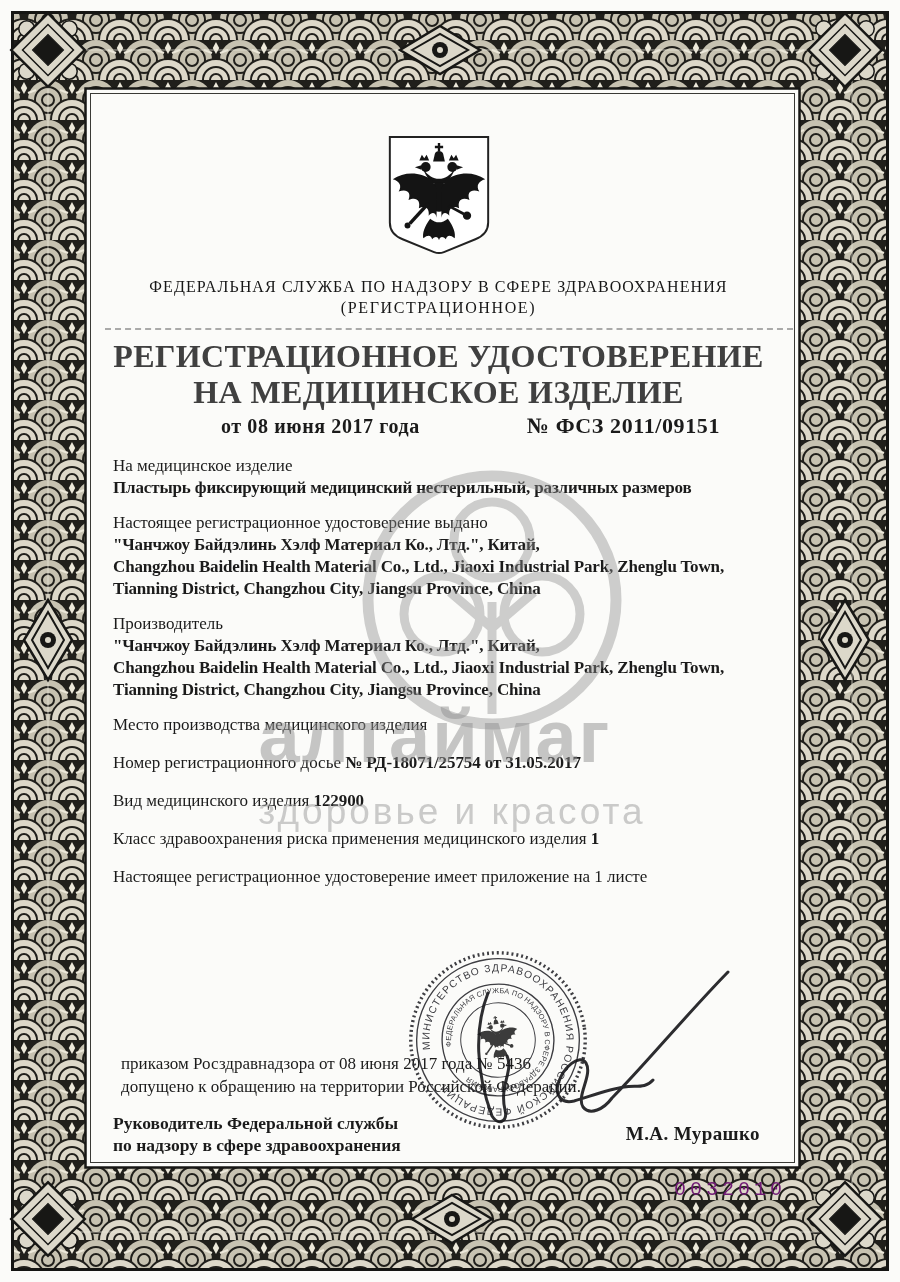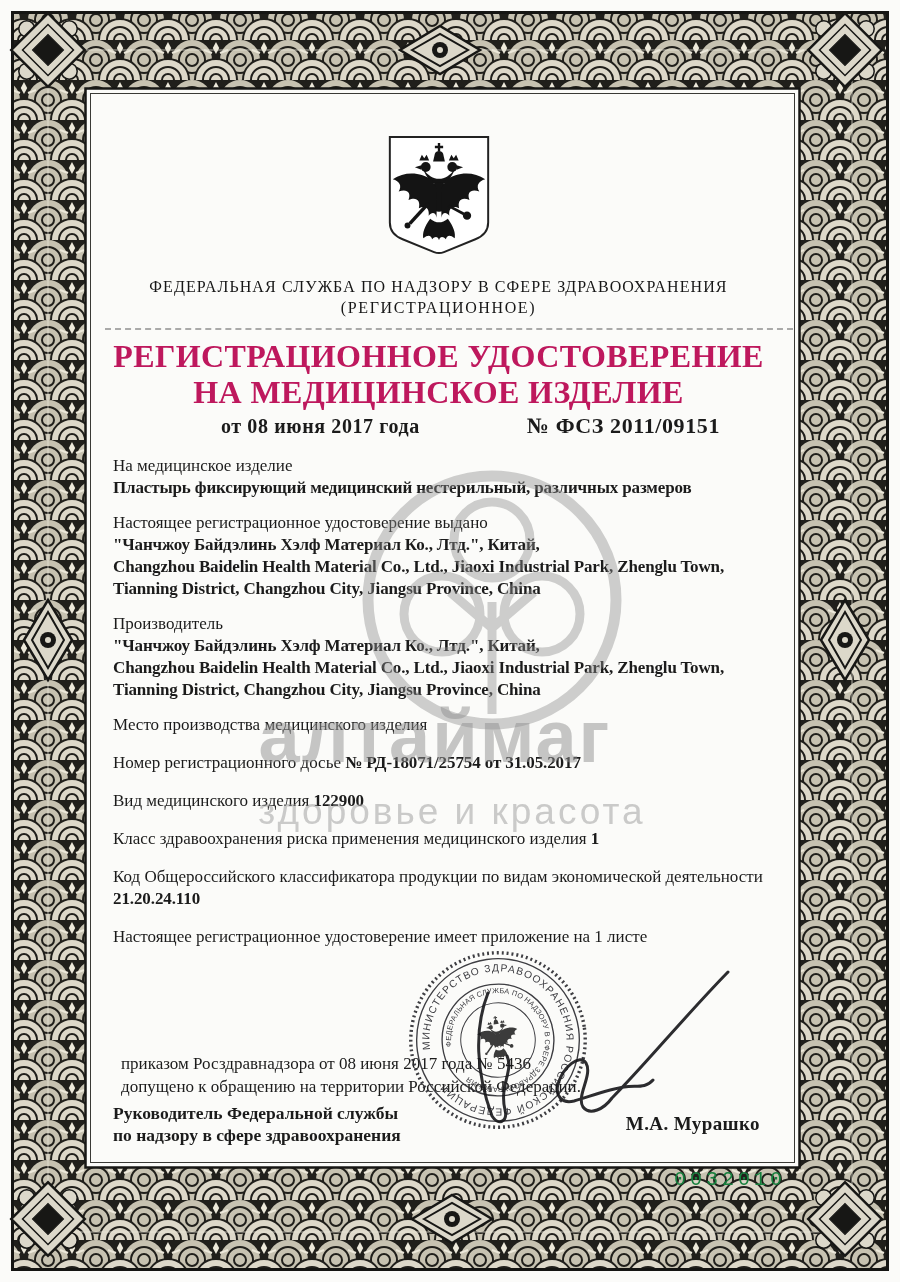--- a/index.html
+++ b/index.html
@@ -13,36 +13,36 @@
   .frame-svg{position:absolute;left:0;top:0;z-index:1;}
   .content{
     position:absolute;left:85px;top:88px;width:715px;height:1080px;
     z-index:3;
   }
   .inner{padding:0 36px 0 28px;position:relative;}
   .emblem{display:block;margin:44px auto 0 auto;width:118px;height:130px;}
   .org{ text-align:center;margin-top:14px;font-size:16px;letter-spacing:1.1px;line-height:21px;color:#161616;}
   .org .l2{letter-spacing:1.6px;}
   .sep{margin:10px 0 0 -8px;width:688px;border-top:2px dashed #8f8f8f;opacity:.75;}
-  .doc-title{text-align:center;margin-top:8px;font-weight:bold;font-size:32px;line-height:36px;letter-spacing:.4px;color:#be185d;}
+  .doc-title{text-align:center;margin-top:8px;font-weight:bold;font-size:32px;line-height:36px;letter-spacing:.4px;color:#404040;}
   .date-row{display:flex;align-items:center;margin-top:3px;font-weight:bold;}
   .date-row .date{margin-left:108px;font-size:20px;letter-spacing:.6px;}
   .date-row .number{margin-left:auto;margin-right:44px;font-size:22px;letter-spacing:.6px;}
   .sec{margin:13px 0 0 0;font-size:17px;line-height:22px;}
   .sec .lbl{font-weight:normal;}
   .sec .line{display:block;font-weight:bold;letter-spacing:-0.15px;white-space:nowrap;}
   .sec b{letter-spacing:-0.1px;}
   .gap{margin-top:16px;}
   .bottom{position:absolute;left:28px;right:36px;top:920px;}
   .order-text{margin:0;padding-left:8px;font-size:17px;line-height:23px;}
-  .sig-row{display:flex;align-items:center;margin-top:4px;}
+  .sig-row{display:flex;align-items:center;margin-top:14px;}
   .sig-pos{font-weight:bold;font-size:17.5px;line-height:22px;}
   .sig-name{margin-left:auto;margin-right:4px;font-weight:bold;font-size:19px;letter-spacing:.4px;}
   .serial{margin-top:22px;margin-right:-22px;text-align:right;
-    font-family:"Liberation Mono", monospace;font-size:20px;letter-spacing:4px;color:#15803d;}
+    font-family:"Liberation Mono", monospace;font-size:20px;letter-spacing:4px;color:#701a75;}
   .watermark-svg{position:absolute;left:200px;top:452px;z-index:5;pointer-events:none;}
   .stamp-svg{position:absolute;left:400px;top:942px;width:196px;height:196px;z-index:6;transform:rotate(-8deg);opacity:.92;}
   .signature-svg{position:absolute;left:430px;top:958px;width:310px;height:175px;z-index:7;}
   .hidden-defs{position:absolute;width:0;height:0;}
 </style>
 </head>
 <body>
 
 <svg class="hidden-defs" aria-hidden="true">
   <defs>
@@ -223,24 +223,20 @@
     <p class="sec gap">
       <span class="lbl">Вид медицинского изделия</span>
       <b>122900</b>
     </p>
 
     <p class="sec gap">
       <span class="lbl">Класс здравоохранения риска применения медицинского изделия</span>
       <b>1</b>
     </p>
 
-    <p class="sec gap">
-      <span class="lbl">Код Общероссийского классификатора продукции по видам экономической деятельности</span>
-      <b>21.20.24.110</b>
-    </p>
 
     <p class="sec gap">Настоящее регистрационное удостоверение имеет приложение на 1 листе</p>
 
     <div class="bottom">
       <p class="order-text">
         <span>приказом Росздравнадзора от 08 июня 2017 года № 5436</span><br>
         <span>допущено к обращению на территории Российской Федерации.</span>
       </p>
       <div class="sig-row">
         <div class="sig-pos">

